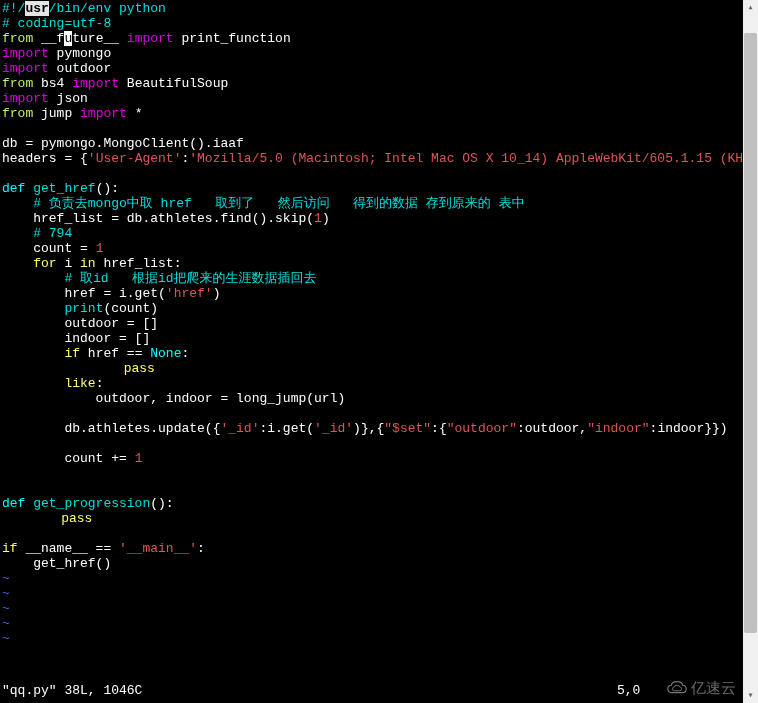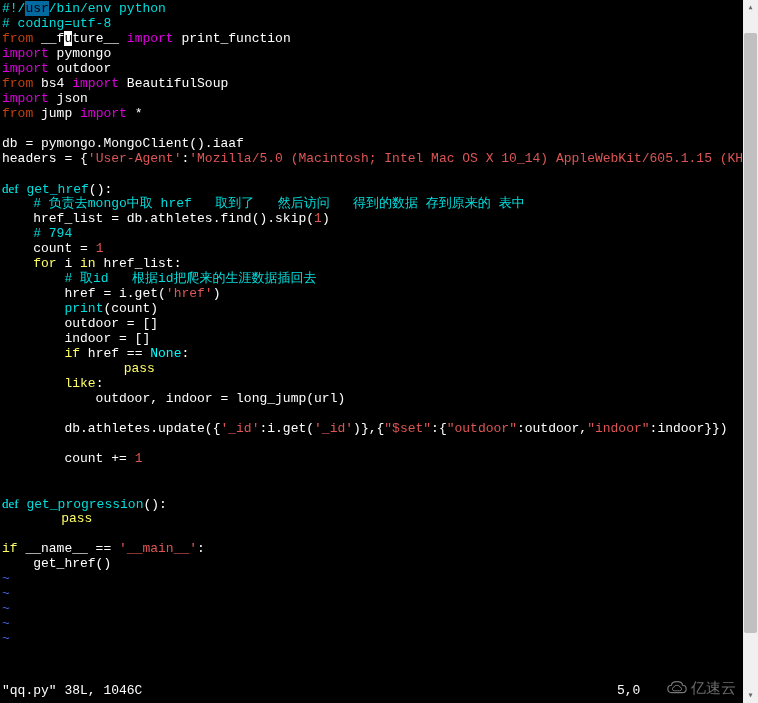--- a/index.html
+++ b/index.html
@@ -67,35 +67,35 @@
       height: 11px;
       color: #666;
       font-size: 10px;
       text-align: center;
     }
     .line {
       white-space: pre;
       height: 15px;
     }
     .comment { color: #00dddd; }
-    .keyword-from { color: #c2410c; }
+    .keyword-from { color: #bef264; }
     .keyword-import { color: #dd00dd; }
-    .keyword-def { color: #00ffff; font-family: Liberation Serif, serif; }
+    .keyword-def { color: #00ffff; }
     .keyword-for { color: #ffff66; }
     .keyword-in { color: #ffff66; }
     .keyword-if { color: #ffff66; }
     .keyword-else { color: #ffff66; }
     .keyword-pass { color: #ffff66; padding-left: 28px; }
     .keyword-none { color: #00ffff; }
     .string { color: #dd5555; }
     .number { color: #dd5555; }
     .func-name { color: #00dddd; }
     .builtin { color: #00dddd; }
     .normal { color: #ffffff; }
-    .hl-search { background: #0369a1; color: #000000; }
+    .hl-search { background: #e5e5e5; color: #000000; font-weight: bold; }
     .cursor { background: #ffffff; color: #000000; }
     .tilde { color: #4466dd; }
     .statusline {
       position: absolute;
       bottom: 4px;
       left: 2px;
       color: #ffffff;
       white-space: pre;
     }
     .statusline-pos {

